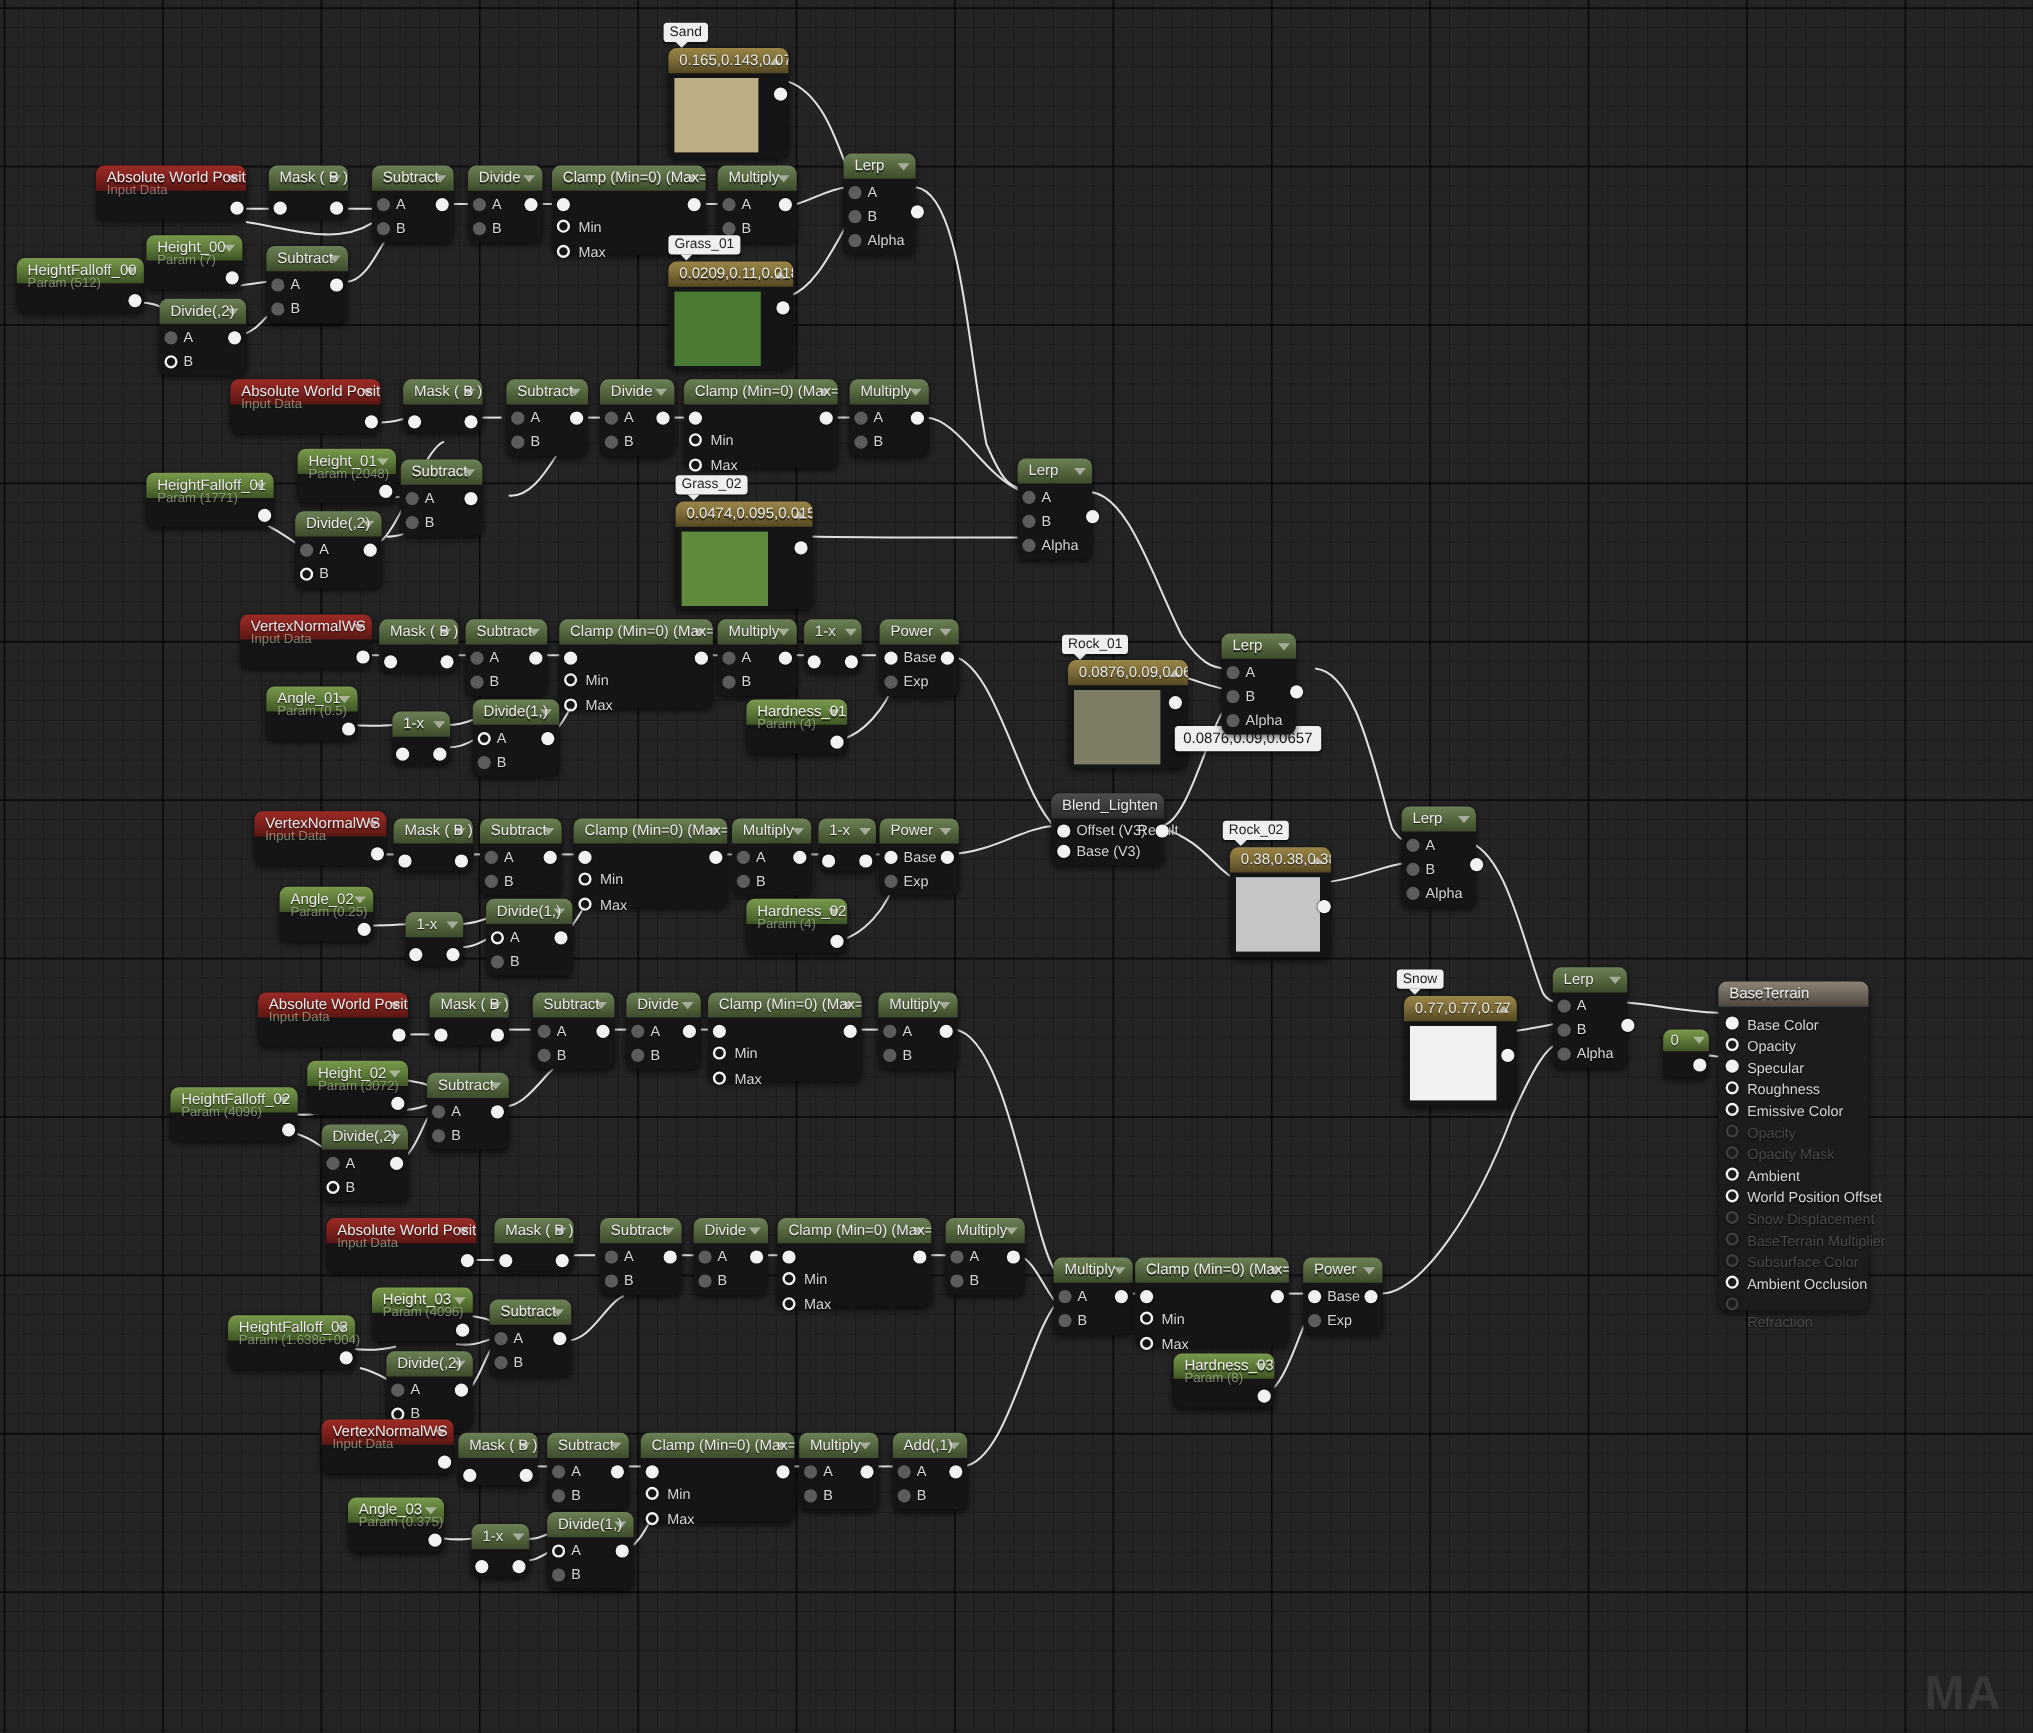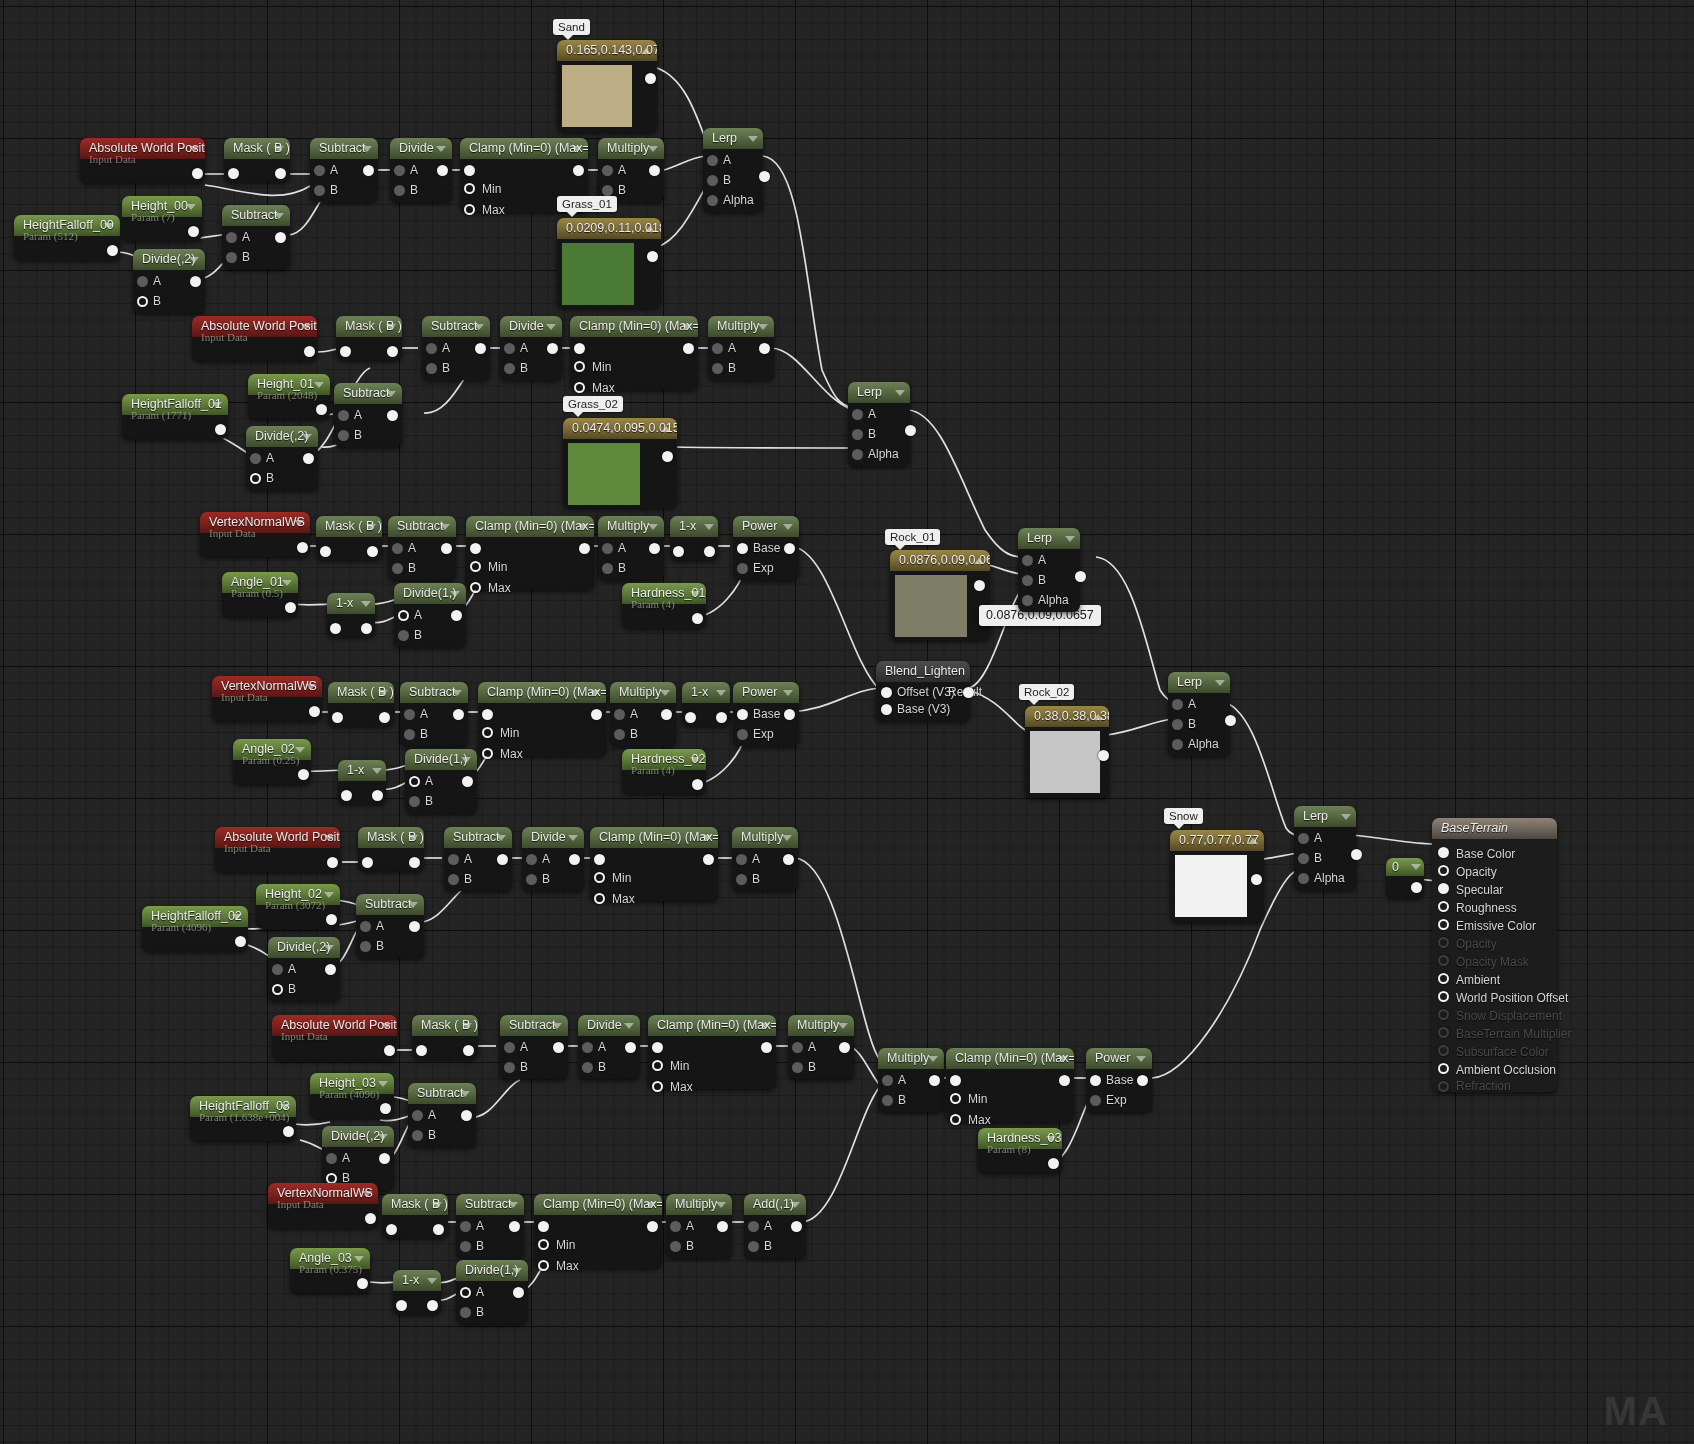--- a/index.html
+++ b/index.html
@@ -46,27 +46,26 @@
     color:#ececec;
     white-space:nowrap;
     text-shadow:0 1px 1px rgba(0,0,0,.8);
     overflow:hidden;
   }
   .nhead.green  { background:linear-gradient(to bottom,#6d8159 0%,#55683f 48%,#3d4b2d 100%); }
   .nhead.red    { background:linear-gradient(to bottom,#9c2b26 0%,#7e211d 48%,#5a1714 100%); }
   .nhead.param  { background:linear-gradient(to bottom,#7a9a4d 0%,#5d7a38 50%,#3f5526 100%); }
   .nhead.const  { background:linear-gradient(to bottom,#9a8647 0%,#7b6a35 50%,#554923 100%); }
   .nhead.grey   { background:linear-gradient(to bottom,#4d4d4d 0%,#3c3c3c 50%,#2d2d2d 100%); }
-  .nhead.beige  { background:linear-gradient(to bottom,#8d8275 0%,#6f665b 50%,#4e473f 100%);font-style:italic; }
+  .nhead.beige  { background:linear-gradient(to bottom,#8d8275 0%,#6f665b 50%,#4e473f 100%); }
   .sub {
     position:absolute; left:9px; top:15px;
     font-size:11px; color:#b8c6a5; opacity:.62;
     text-shadow:0 1px 1px rgba(0,0,0,.7);
     white-space:nowrap;
-    font-family:Liberation Serif, serif;
   }
   .nhead.red + .sub { color:#d0a8a8; }
   .caret {
     position:absolute; right:6px; top:8px;
     width:0;height:0;border-left:5px solid transparent;border-right:5px solid transparent;
     border-top:6px solid rgba(230,230,230,.55);
   }
   .caret.up { border-top:none; border-bottom:6px solid rgba(230,230,230,.6); }
   .nbody { position:relative; }
 
@@ -899,21 +898,21 @@
         <div style="position: relative; height: 18px; line-height: 18px; padding-left: 24px;">
           <span class="pin faint" style="left: 6px; top: 4px;"></span>
           <span class="plabel faded" style="left: 24px; top: 2px;">Subsurface Color</span>
         </div>
         <div style="position: relative; height: 18px; line-height: 18px; padding-left: 24px;">
           <span class="pin hollow" style="left: 6px; top: 4px;"></span>
           <span class="plabel" style="left: 24px; top: 2px;">Ambient Occlusion</span>
         </div>
         <div style="position: relative; height: 18px; line-height: 18px; padding-left: 24px;">
           <span class="pin faint" style="left: 6px; top: 4px;"></span>
-          <span class="plabel faded" style="left: 24px; top: 0;">Refraction</span>
+          <span class="plabel faded" style="left: 24px; top: 16px;">Refraction</span>
         </div>
       </div>
   </div>
 
   <div class="node" style="left:215px;top:827px;width:125px;height:45px;">
     <div class="nhead red" style="width:125px;">Absolute World Position</div>
       <i class="caret" style="right:6px;top:8px;position:absolute;"></i>
     <div class="sub">Input Data</div>
     <div class="nbody" style="height:24px;">
         <span class="pin" style="left:112px;top:9px;"></span>

